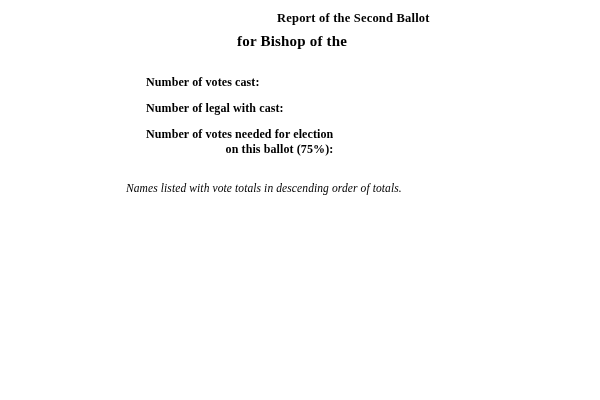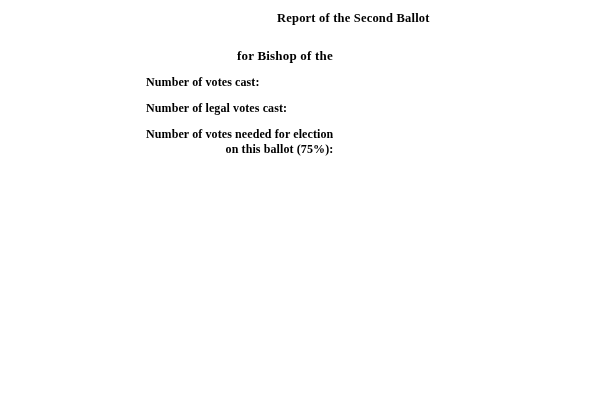--- a/index.html
+++ b/index.html
@@ -38,22 +38,22 @@
     top: 11px;
     font-size: 12.5px;
     font-weight: bold;
     letter-spacing: 0.2px;
     white-space: nowrap;
     line-height: 15px;
   }
   .title-line-2 {
     position: absolute;
     left: 237px;
-    top: 48px;
-    font-size: 13px;
+    top: 34px;
+    font-size: 15px;
     font-weight: bold;
     letter-spacing: 0.2px;
     white-space: nowrap;
     line-height: 15px;
   }
   
   .diocese-blank {
     position: absolute;
     left: 330px;
     top: 34px;
@@ -123,25 +123,26 @@
     <div class="title-line-1">Report of the Second Ballot</div>
     <div class="title-line-2">for Bishop of the</div>
     <div class="diocese-blank"></div>
   </div>
 
   <div class="form-rows">
 
     <div class="form-row row-votes-cast">Number of votes cast:</div>
     <div class="answer-blank answer-votes-cast"></div>
 
-    <div class="form-row row-legal-votes">Number of legal votes cast:</div>
+    <div class="form-row row-legal-votes">Number of legal with cast:</div>
     <div class="answer-blank answer-legal-votes"></div>
 
     <div class="form-row row-needed">Number of votes needed for election
 on this ballot (75%):</div>
     <div class="answer-blank answer-needed"></div>
 
   </div>
 
+  <div class="note">Names listed with vote totals in descending order of totals.</div>
 
   <div class="blank-area"></div>
 
 </div>
 
 </body></html>

